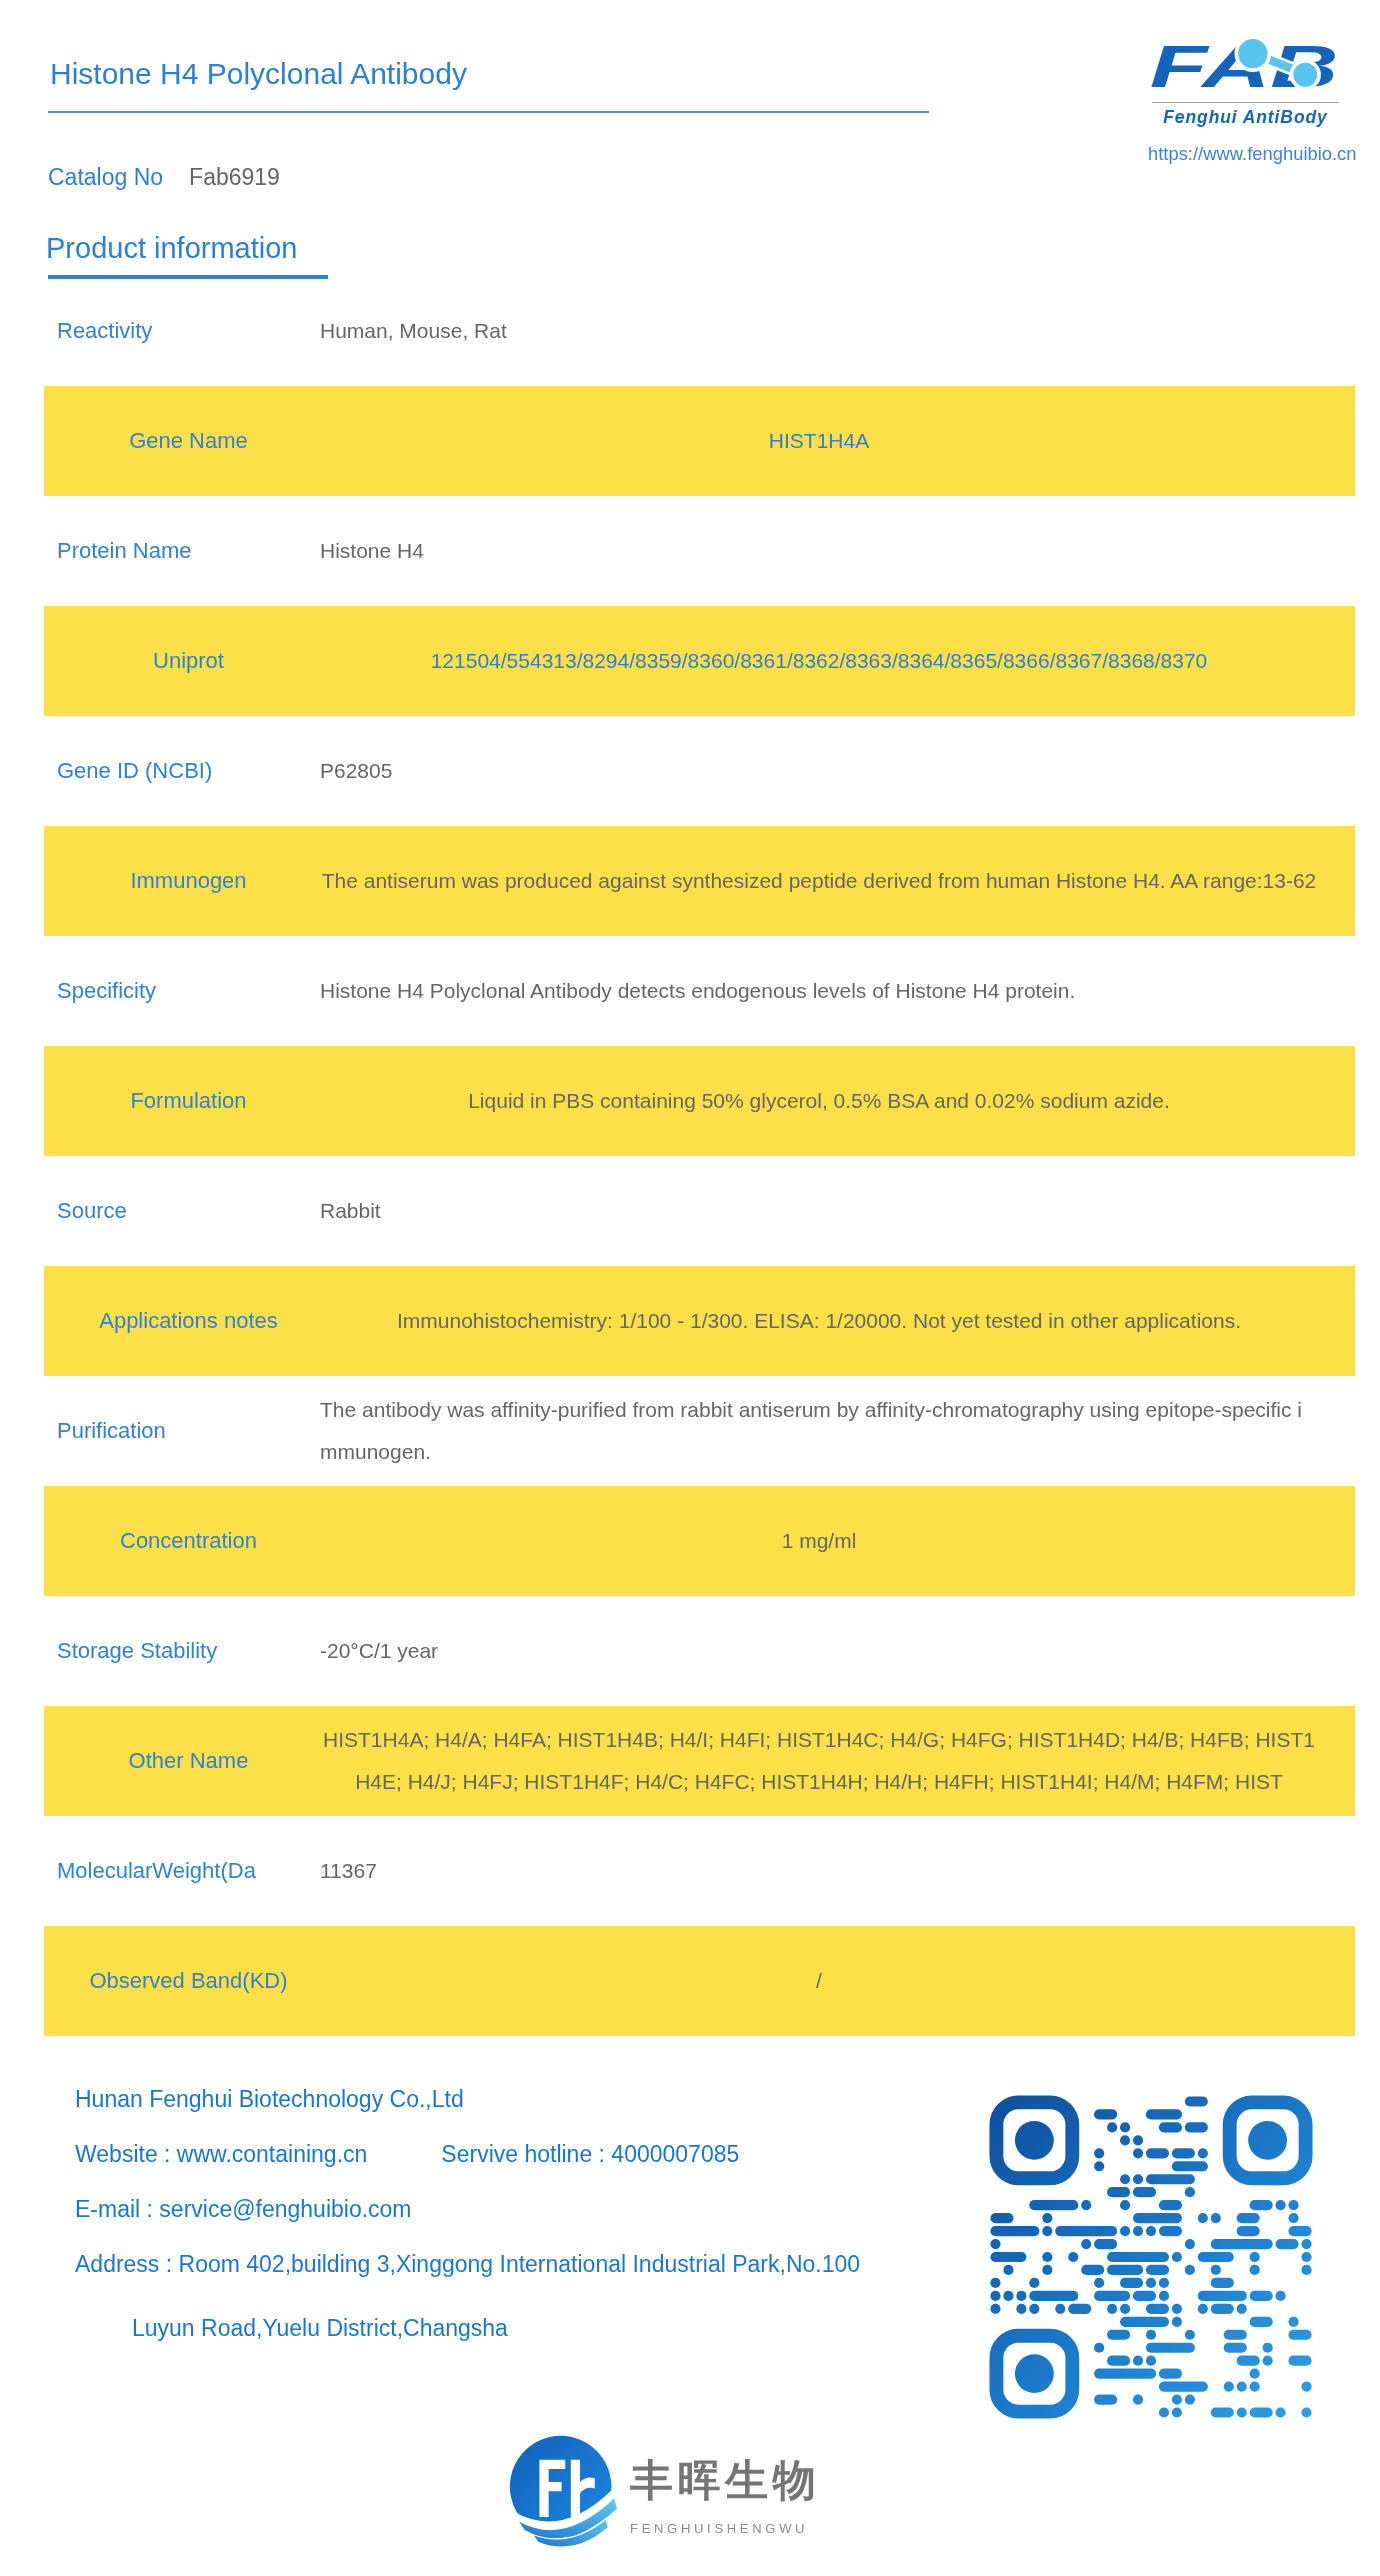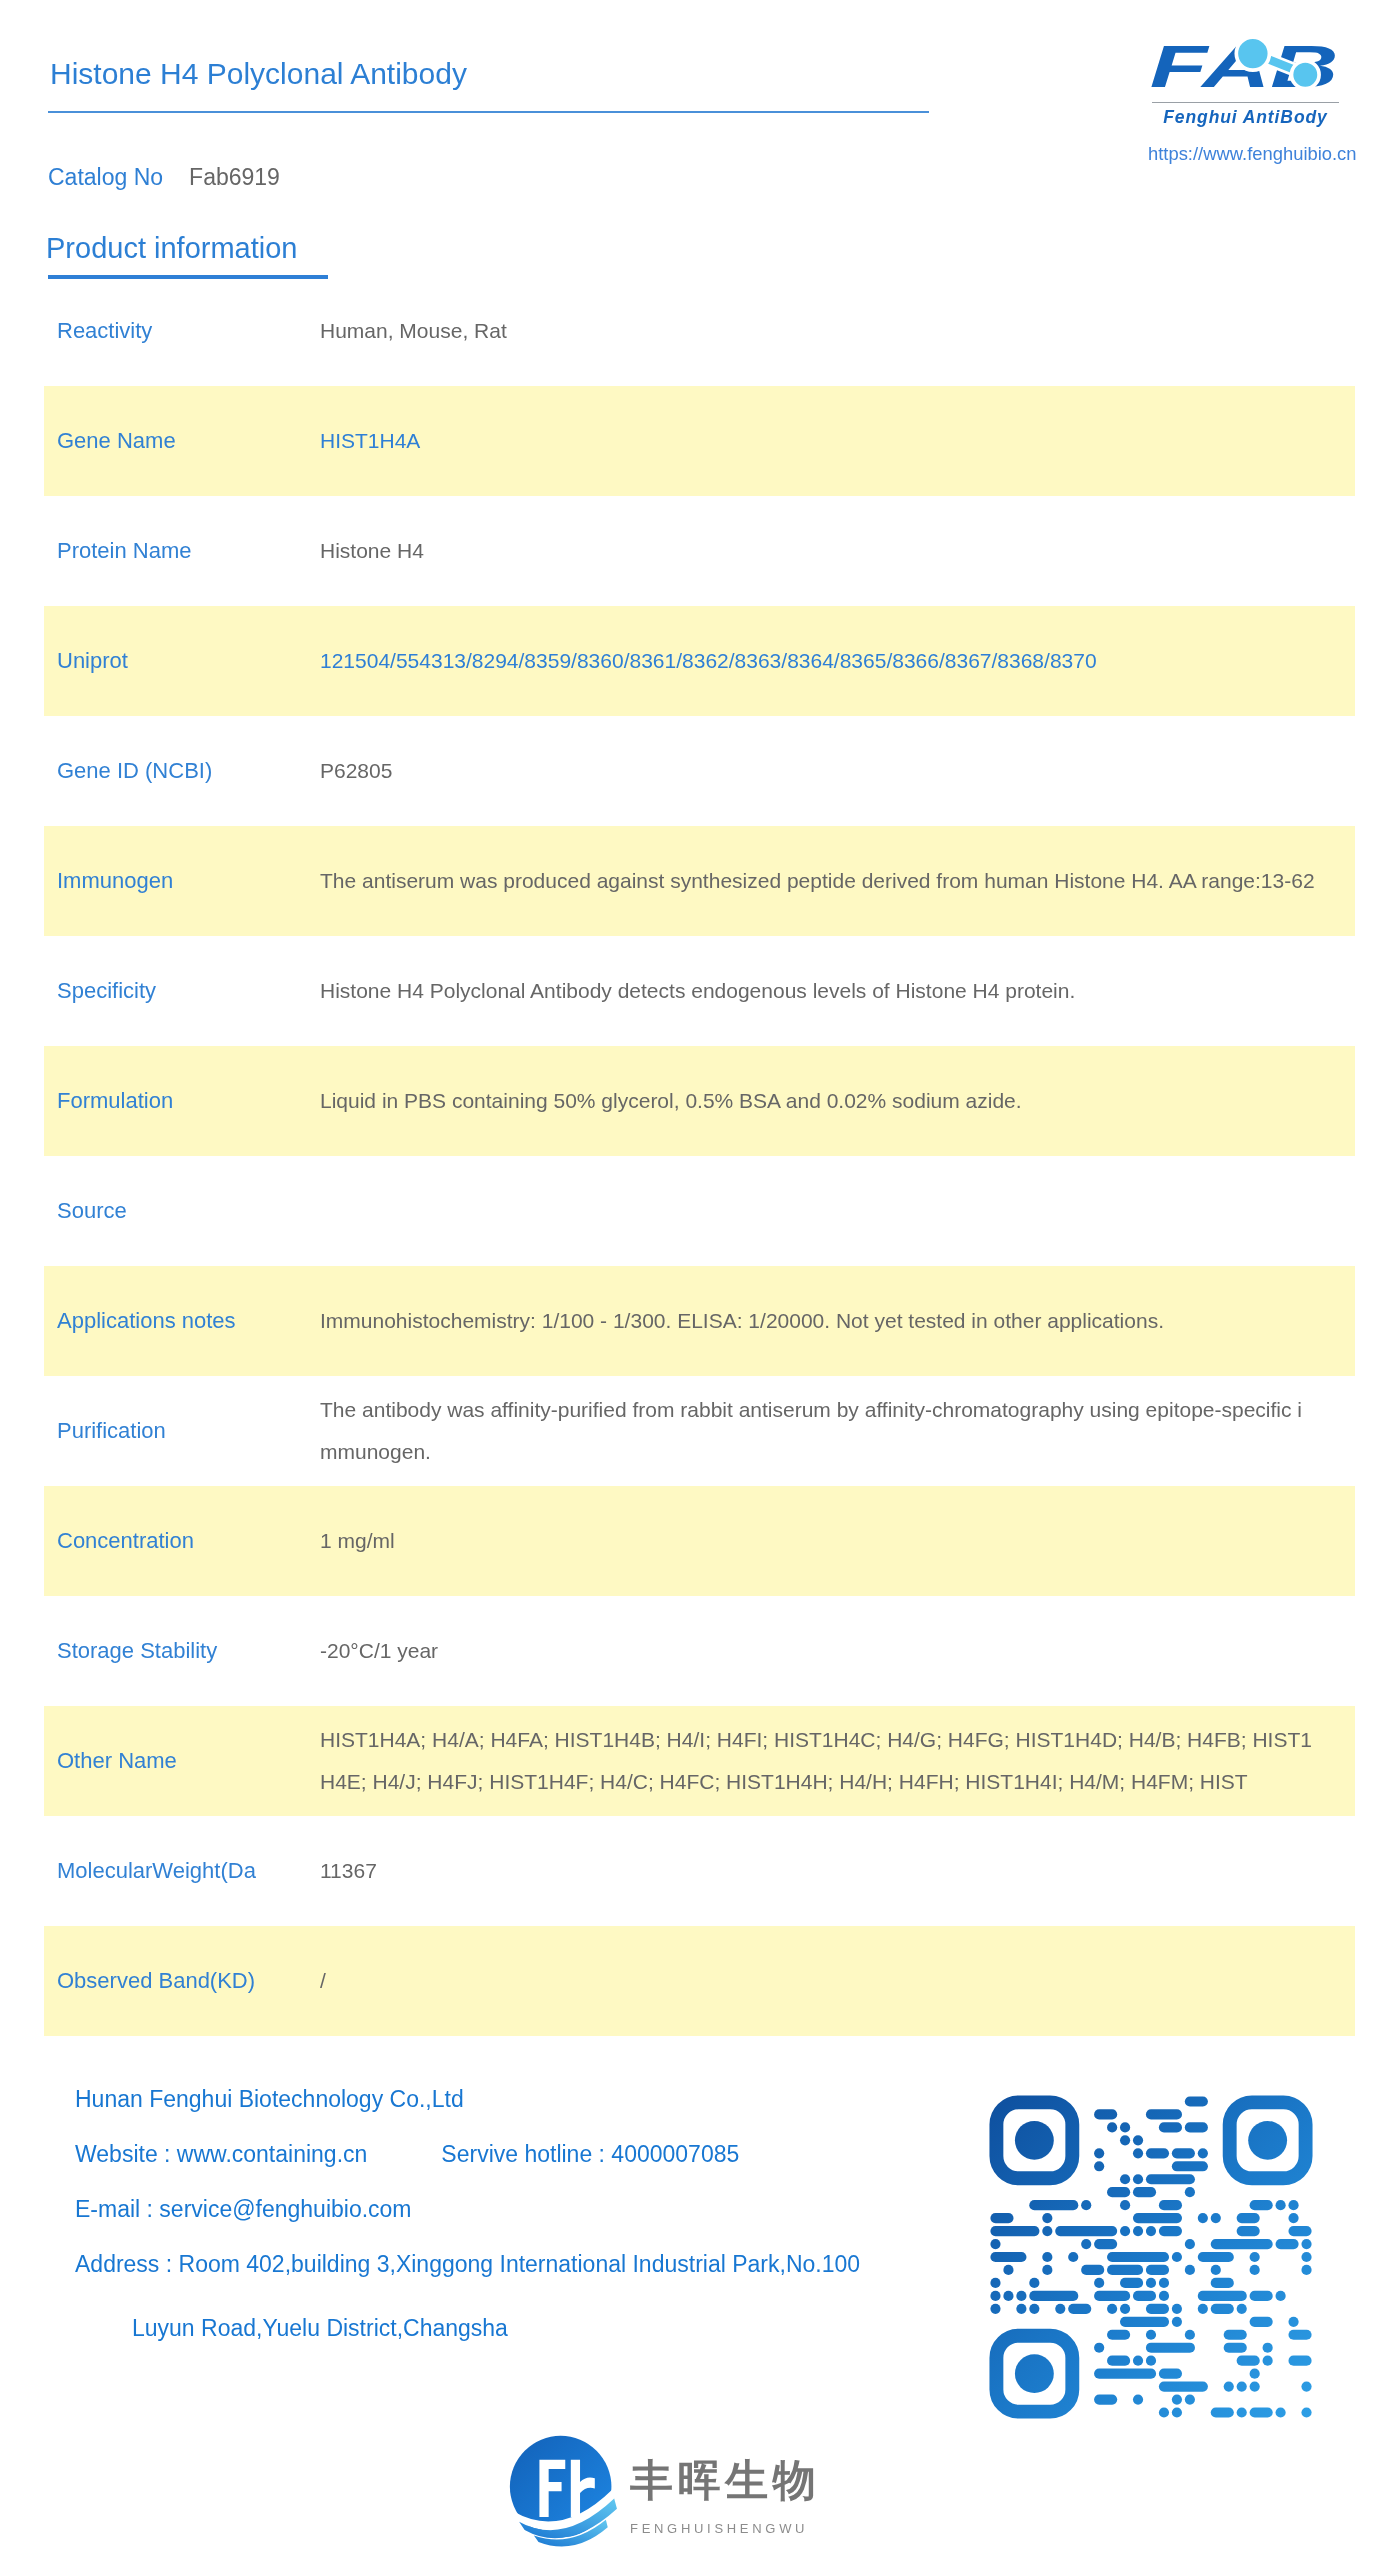--- a/index.html
+++ b/index.html
@@ -18,21 +18,21 @@
   .brand-name{font-size:17.5px;font-weight:700;font-style:italic;color:#1565bd;letter-spacing:0.9px;}
   .brand-url{display:block;font-size:18.4px;color:#3e82da;margin-top:14.7px;text-decoration:none;}
 
   
   .section-title{position:absolute;left:46px;top:232px;font-size:29px;font-weight:400;color:#2c7fd4;}
   .section-underline{position:absolute;left:48px;top:275px;width:280px;height:3.7px;background:#2e7fd6;}
 
   
   .info-table{position:absolute;left:44px;top:276px;width:1311px;}
   .row{display:flex;align-items:center;height:110px;padding-left:13px;box-sizing:border-box;overflow:hidden;}
-  .row.shaded{background:#fef9c3;}
+  .row.shaded{background:#fde047;text-align:center;}
   .row-label{flex:0 0 263px;width:263px;color:#3181d4;font-size:22px;}
   .row-value{flex:1;color:#666666;font-size:21px;line-height:42px;word-break:break-all;padding-right:37px;}
   .row-value.accent{color:#2e7fd6;}
 
   
   .footer{position:absolute;left:75px;top:2072px;width:911px;font-size:23px;color:#1877d2;}
   .fline{height:55px;display:flex;align-items:center;}
   .fline .hotline{margin-left:74px;}
   .fline.indent{padding-left:57px;margin-top:9.2px;}
 
@@ -108,20 +108,21 @@
       <div class="row-value">Histone H4 Polyclonal Antibody detects endogenous levels of Histone H4 protein.</div>
     </div>
 
     <div class="row shaded">
       <div class="row-label">Formulation</div>
       <div class="row-value">Liquid in PBS containing 50% glycerol, 0.5% BSA and 0.02% sodium azide.</div>
     </div>
 
     <div class="row">
       <div class="row-label">Source</div>
+      <div class="row-value">Rabbit</div>
     </div>
 
     <div class="row shaded">
       <div class="row-label">Applications notes</div>
       <div class="row-value">Immunohistochemistry: 1/100 - 1/300. ELISA: 1/20000. Not yet tested in other applications.</div>
     </div>
 
     <div class="row">
       <div class="row-label">Purification</div>
       <div class="row-value">The antibody was affinity-purified from rabbit antiserum by affinity-chromatography using epitope-specific immunogen.</div>

